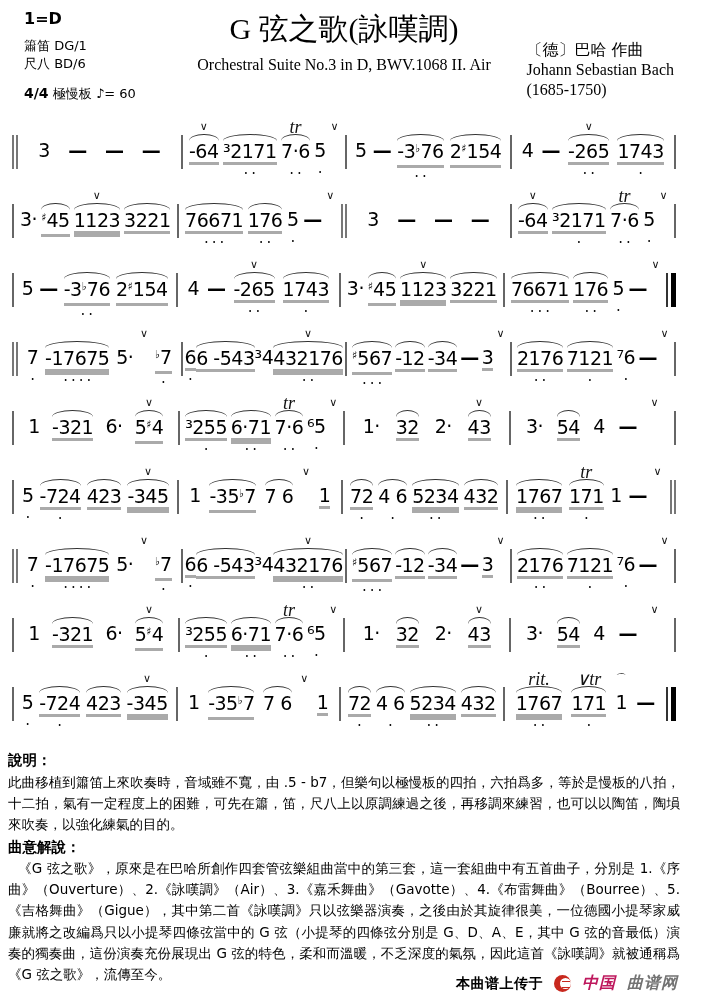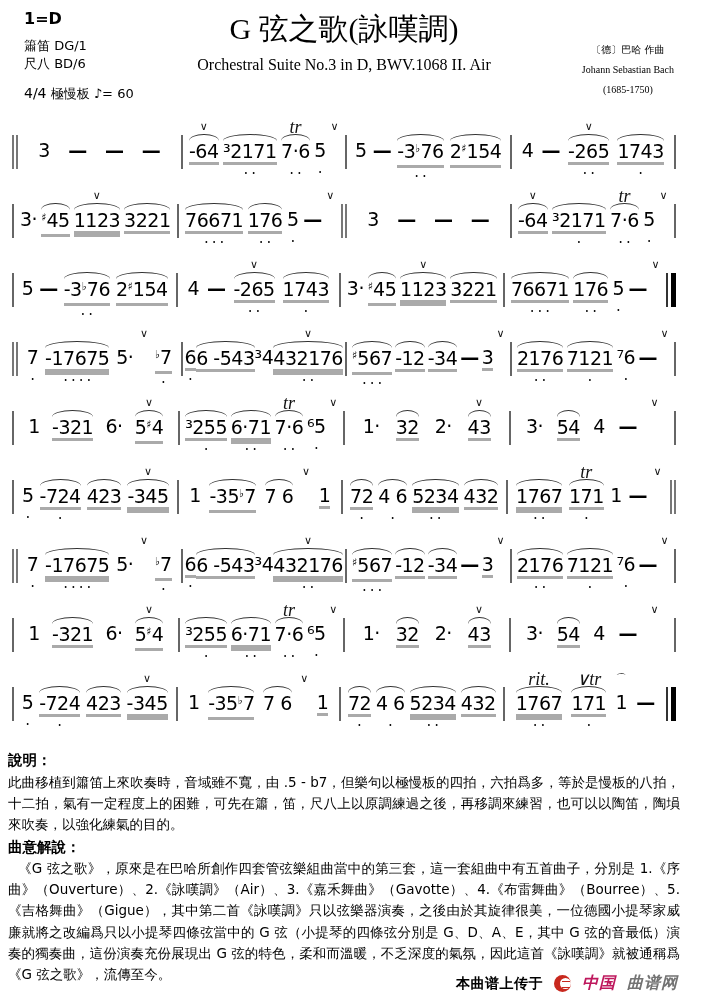--- a/index.html
+++ b/index.html
@@ -4,25 +4,25 @@
 <style>
   html,body{margin:0;padding:0;background:#fff;}
   .page{position:relative;width:688px;height:1000px;background:#fff;overflow:hidden;
         font-family:"DejaVu Sans",sans-serif;color:#000;}
 
   
   .header{position:relative;height:116px;}
   .hleft{position:absolute;left:24px;top:10px;font-size:13px;line-height:18px;}
   .key{font-size:16px;font-weight:bold;margin-bottom:9px;}
   .tempo{margin-top:11px;font-size:13px;}
-  .tempo .meter{font-weight:normal;font-size:14px;}
+  .tempo .meter{font-weight:bold;font-size:14px;}
   .hcenter{position:absolute;left:0;right:0;top:12px;text-align:center;}
   .title{font-family:"Liberation Serif",serif;font-size:30px;line-height:34px;}
   .subtitle{font-family:"Liberation Serif",serif;font-size:16px;margin-top:10px;}
-  .hright{position:absolute;right:14px;top:40px;text-align:center;font-size:10px;line-height:20px;}
+  .hright{position:absolute;right:14px;top:40px;text-align:left;font-size:16px;line-height:20px;}
   .hright .en{font-family:"Liberation Serif",serif;}
 
   
   .score{padding:4px 12px 0 12px;}
   .line{display:flex;align-items:flex-start;height:69px;}
   .measure{flex:1 1 0;display:flex;justify-content:space-evenly;align-items:flex-start;padding:0 2px;min-width:0;}
   .bar{margin-top:15px;height:34px;flex:0 0 auto;}
   .b-s{width:2px;background:#666;}
   .b-d{width:2px;border-left:2px solid #777;border-right:2px solid #777;background:#fff;}
   .b-f{width:3px;border-left:2px solid #333;border-right:5px solid #000;background:#fff;}

